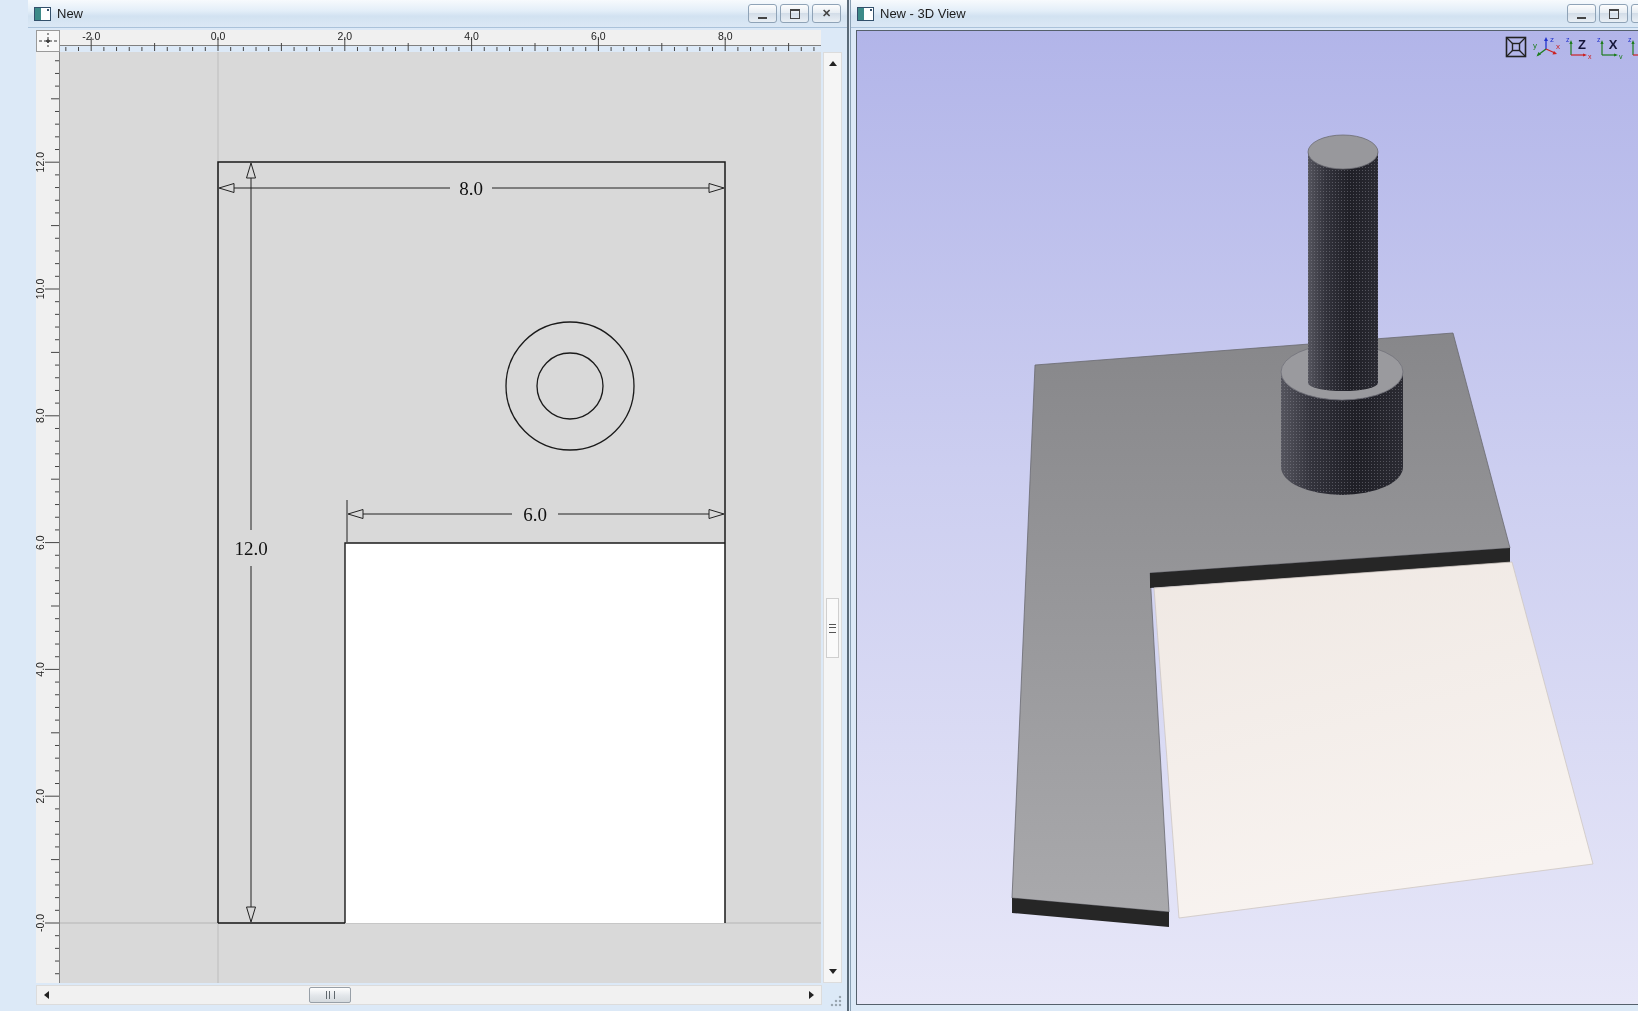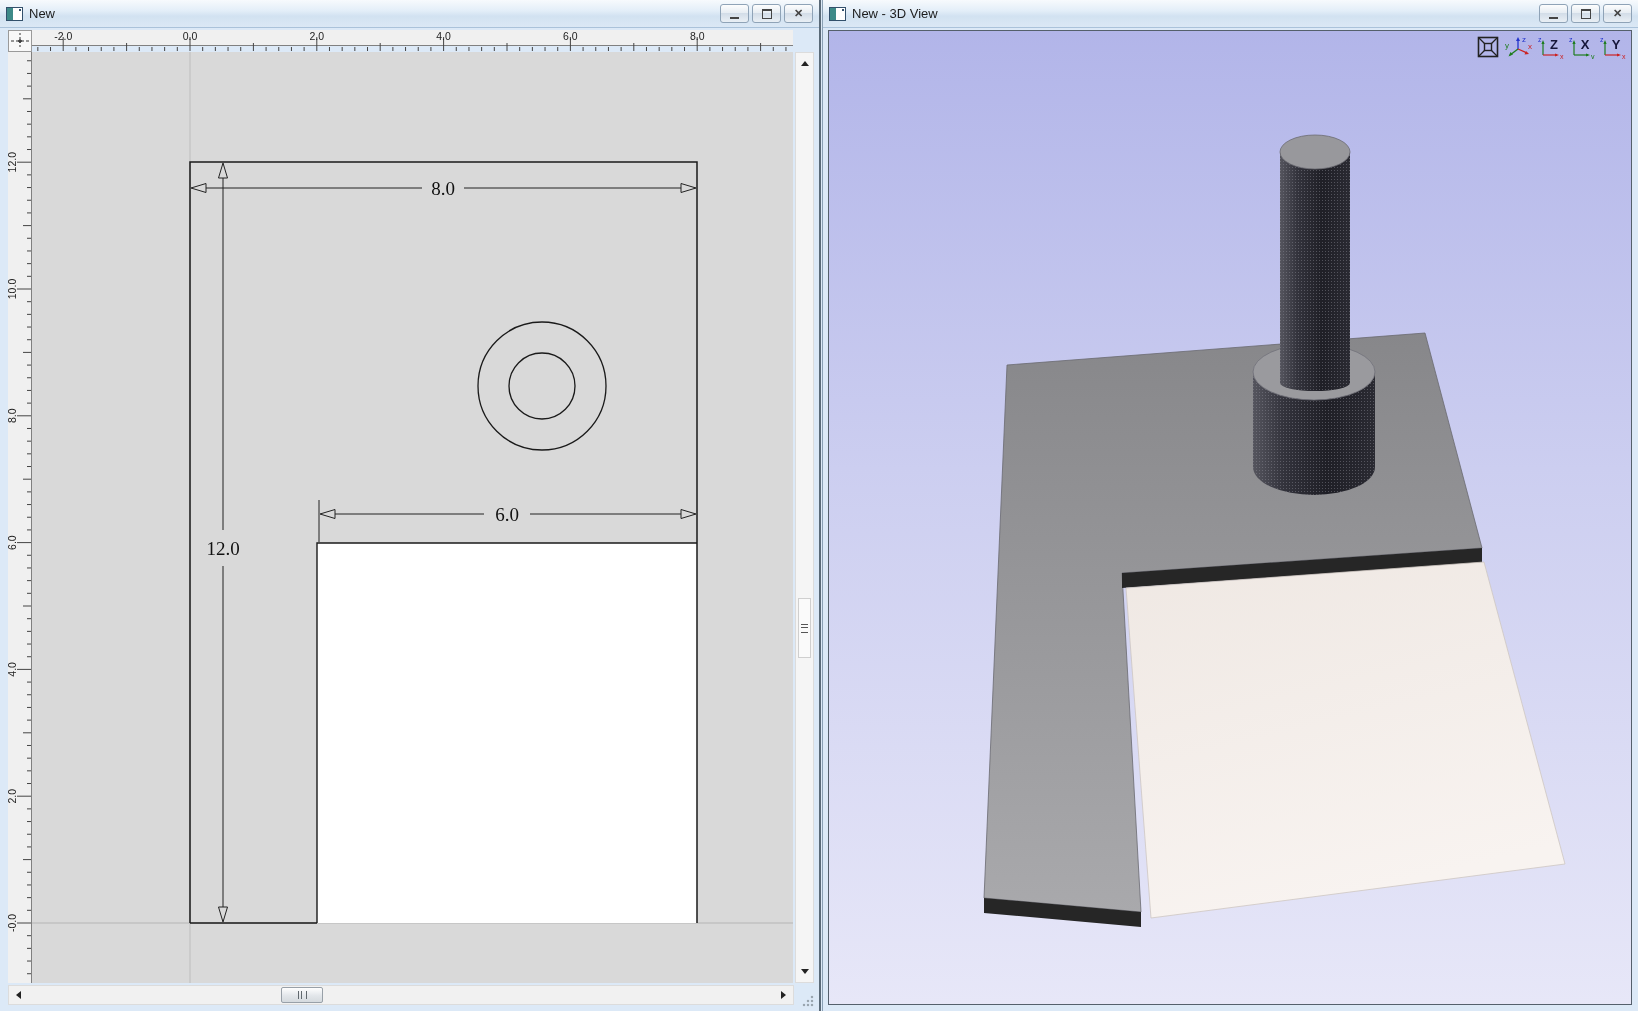--- a/index.html
+++ b/index.html
@@ -1,17 +1,17 @@
 <!DOCTYPE html>
 <html><head>
 <meta charset="utf-8">
 <style>
   html,body{margin:0;padding:0;background:#c8c8c8;font-family:"Liberation Sans",sans-serif;}
   #app{position:relative;width:1638px;height:1011px;overflow:hidden;background:#dce9f7;}
-  .window{position:absolute;top:0;height:1011px;background:#dce9f7;box-sizing:border-box;}
+  .window{position:absolute;top:0;height:1011px;background:#dce9f7;box-sizing:border-box;margin-left:28px;}
   #win-left{left:0;width:821px;border-right:2px solid #5a6a78;}
   #win-right{left:822px;width:816px;border-left:1px solid #8aa0b4;}
   .titlebar{position:absolute;left:0;top:0;right:0;height:28px;
     background:linear-gradient(#f7fafd,#e3eef8 40%,#d2e2f1 60%,#dbe8f5);
     border-bottom:1px solid #aac2da;display:flex;align-items:center;padding:0 6px;box-sizing:border-box;}
   .win-icon{width:15px;height:12px;border:1px solid #33506b;background:linear-gradient(90deg,#3d8a88 0 6px,#ffffff 6px);position:relative;margin-right:6px;flex:0 0 auto;}
   .win-icon::after{content:"";position:absolute;right:1px;top:1px;width:2px;height:2px;background:#33506b;}
   .title-text{font-size:13px;color:#1c1c1c;white-space:nowrap;}
   .controls{margin-left:auto;display:flex;gap:3px;}
   .ctl-btn{width:29px;height:19px;border:1px solid #8fa3b7;border-radius:3px;

